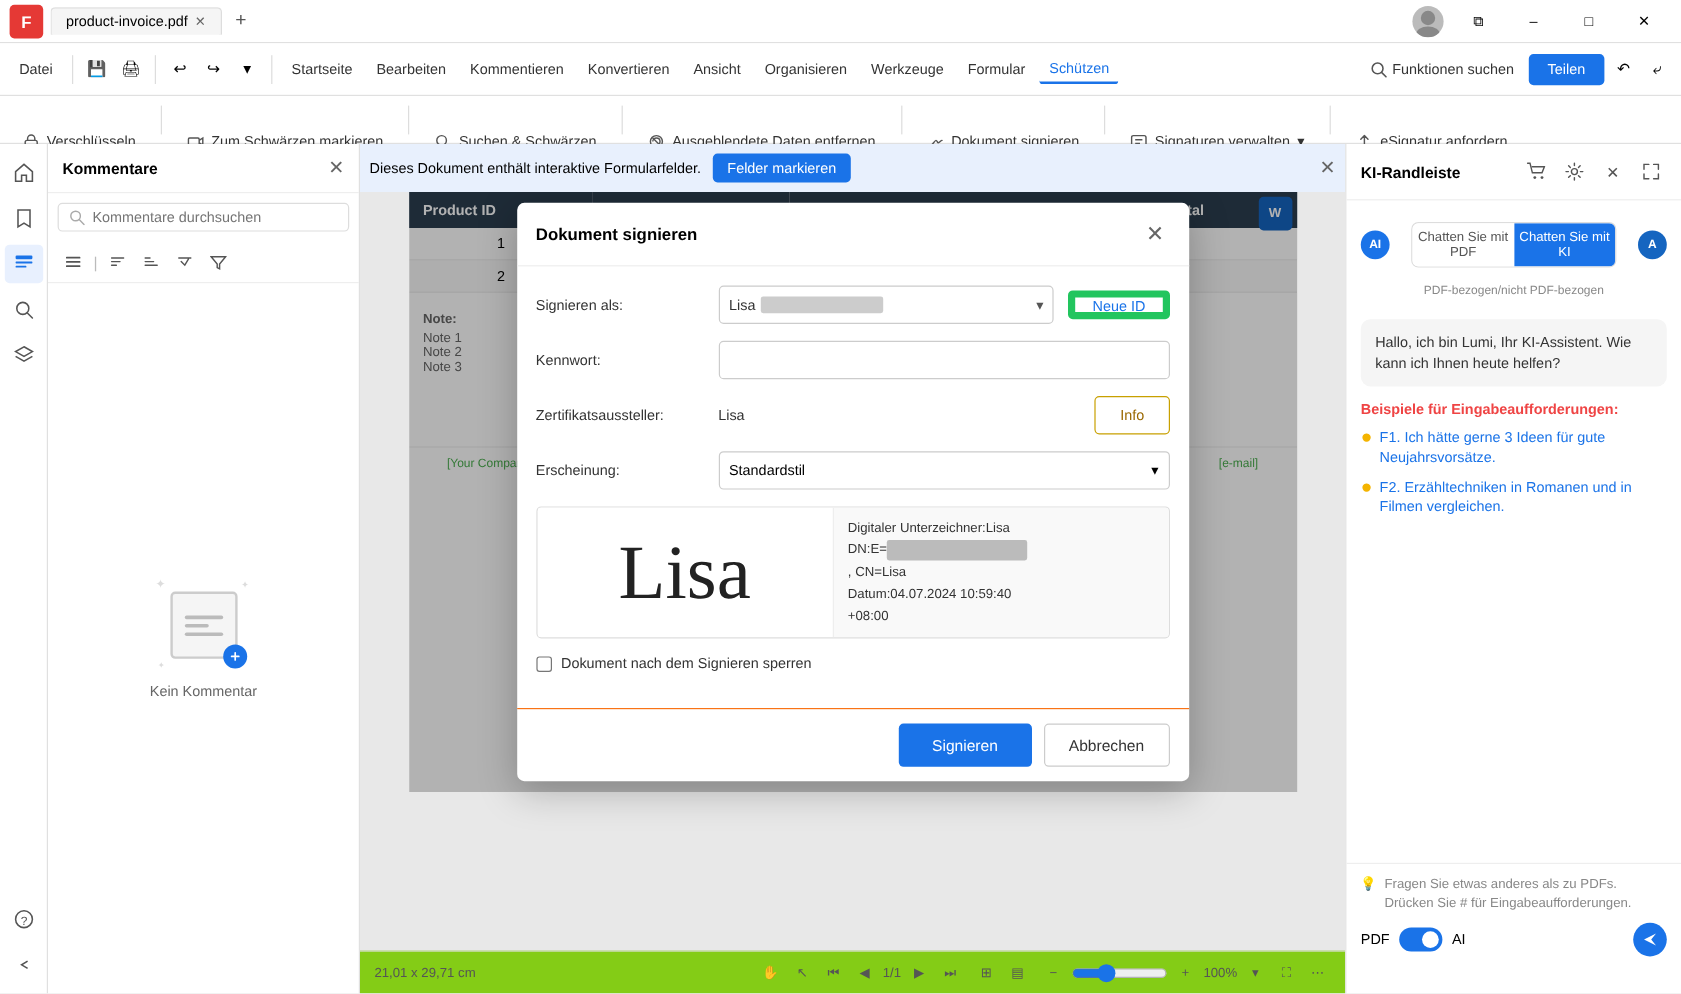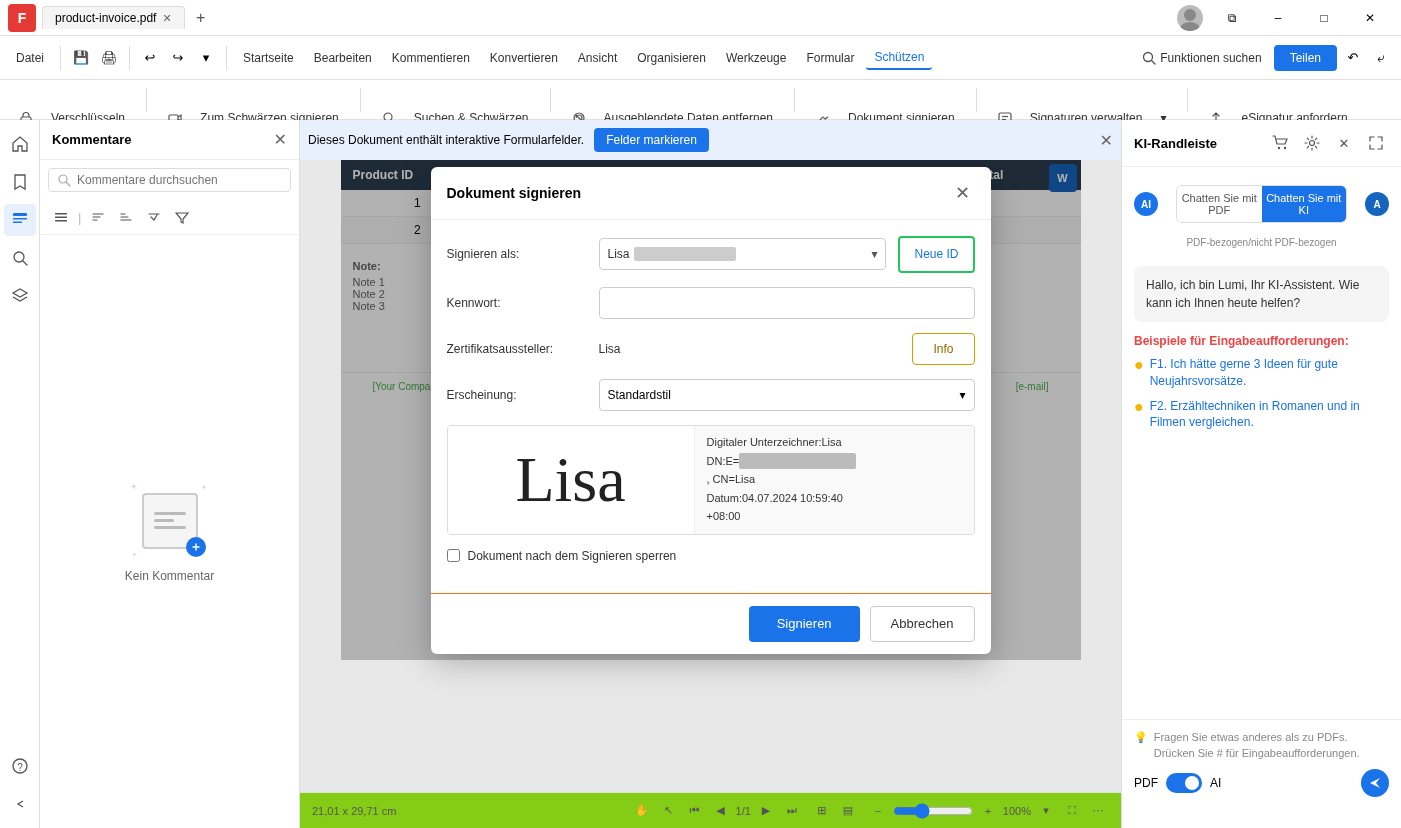--- a/index.html
+++ b/index.html
@@ -28,21 +28,21 @@
     .toolbar-btn { display: flex; align-items: center; padding: 4px 8px; border-radius: 3px; cursor: pointer; font-size: 12px; color: #333; gap: 4px; }
     .toolbar-btn.active { color: #1a73e8; }
     .toolbar-sep { width: 1px; height: 24px; background: #ddd; margin: 0 4px; }
     .toolbar-undo { width: 24px; height: 24px; display: flex; align-items: center; justify-content: center; cursor: pointer; border-radius: 3px; }
 
     
     .sec-toolbar {
       display: flex; align-items: center; height: 40px;
       background: #fff; border-bottom: 1px solid #e0e0e0; padding: 0 8px; gap: 6px;
     }
-    .sec-btn { display: flex; align-items: center; padding: 5px 10px; border-radius: 4px; cursor: pointer; font-size: 12px; color: #333; gap: 18px; border: 1px solid transparent; margin-top: 36px; }
+    .sec-btn { display: flex; align-items: center; padding: 5px 10px; border-radius: 4px; cursor: pointer; font-size: 12px; color: #333; gap: 6px; border: 1px solid transparent; margin-top: 36px; }
     .sec-sep { width: 1px; height: 24px; background: #ddd; margin: 0 4px; }
 
     
     .main-layout { display: flex; height: calc(828px - 36px - 44px - 40px); }
 
     
     .sidebar-left { width: 40px; background: #fff; border-right: 1px solid #e0e0e0; display: flex; flex-direction: column; align-items: center; padding: 8px 0; gap: 6px; }
     .sidebar-icon { width: 32px; height: 32px; display: flex; align-items: center; justify-content: center; border-radius: 4px; cursor: pointer; color: #555; }
     .sidebar-icon.active { background: #e8f0fe; color: #1a73e8; }
 
@@ -87,21 +87,21 @@
     .modal { background: white; border-radius: 6px; box-shadow: 0 8px 32px rgba(0,0,0,0.25); width: 560px; }
     .modal-header { display: flex; align-items: center; padding: 14px 16px; border-bottom: 1px solid #eee; }
     .modal-title { font-size: 14px; font-weight: 600; flex: 1; }
     .modal-close { cursor: pointer; color: #666; font-size: 18px; width: 24px; height: 24px; display: flex; align-items: center; justify-content: center; border-radius: 3px; }
     .modal-body { padding: 16px; }
     .modal-row { display: flex; align-items: center; margin-bottom: 14px; gap: 12px; }
     .modal-label { width: 140px; font-size: 12px; color: #333; flex-shrink: 0; }
     .modal-select { flex: 1; height: 32px; border: 1px solid #ccc; border-radius: 4px; padding: 0 8px; font-size: 12px; display: flex; align-items: center; justify-content: space-between; cursor: pointer; }
     .modal-select span { color: #555; font-size: 12px; }
     .modal-select-arrow { color: #666; }
-    .new-id-btn { height: 37px; padding: 0 14px; border: 2px solid #22c55e; color: #1a73e8; background: white; border-radius: 4px; cursor: pointer; font-size: 12px; white-space: nowrap; }
+    .new-id-btn { height: 24px; padding: 0 14px; border: 6px solid #22c55e; color: #1a73e8; background: white; border-radius: 4px; cursor: pointer; font-size: 12px; white-space: nowrap; }
     .modal-input { flex: 1; height: 32px; border: 1px solid #ccc; border-radius: 4px; padding: 0 8px; font-size: 12px; }
     .modal-value { font-size: 12px; color: #333; flex: 1; }
     .info-btn { height: 32px; padding: 0 20px; border: 1px solid #c8a000; color: #9a6800; background: white; border-radius: 4px; cursor: pointer; font-size: 12px; }
     .appearance-select { flex: 1; height: 32px; border: 1px solid #ccc; border-radius: 4px; padding: 0 8px; font-size: 12px; display: flex; align-items: center; justify-content: space-between; cursor: pointer; }
     .sig-preview { margin: 8px 0 14px 0; border: 1px solid #ddd; border-radius: 4px; height: 110px; display: flex; overflow: hidden; }
     .sig-preview-left { flex: 1; display: flex; align-items: center; justify-content: center; background: white; }
     .sig-name { font-size: 64px; font-family: Georgia, serif; color: #222; }
     .sig-preview-right { width: 280px; background: #f9f9f9; padding: 10px 12px; font-size: 11px; color: #333; border-left: 1px solid #eee; display: flex; flex-direction: column; justify-content: center; gap: 2px; }
     .sig-preview-right .sig-line { line-height: 1.5; }
     .modal-checkbox-row { display: flex; align-items: center; gap: 8px; margin-bottom: 14px; font-size: 12px; color: #333; }
@@ -223,21 +223,21 @@
         <path d="M4 6V4.5a3 3 0 016 0V6" fill="none" stroke="#555" stroke-width="1.2"></path>
       </svg>
     <span>Verschlüsseln</span>
   </div>
   <div class="sec-sep"></div>
   <div class="sec-btn">
     <svg width="14" height="14" viewBox="0 0 14 14">
         <rect x="1" y="4" width="9" height="6" rx="1" fill="none" stroke="#555" stroke-width="1.2"></rect>
         <path d="M10 6l3-2v6l-3-2" fill="none" stroke="#555" stroke-width="1.2"></path>
       </svg>
-    <span>Zum Schwärzen signieren</span>
+    <span>Zum Schwärzen markieren</span>
   </div>
   <div class="sec-sep"></div>
   <div class="sec-btn">
     <svg width="14" height="14" viewBox="0 0 14 14">
         <circle cx="6" cy="6" r="4" fill="none" stroke="#555" stroke-width="1.2"></circle>
         <line x1="9" y1="9" x2="13" y2="13" stroke="#555" stroke-width="1.2" stroke-linecap="round"></line>
       </svg>
     <span>Suchen &amp; Schwärzen</span>
   </div>
   <div class="sec-sep"></div>

